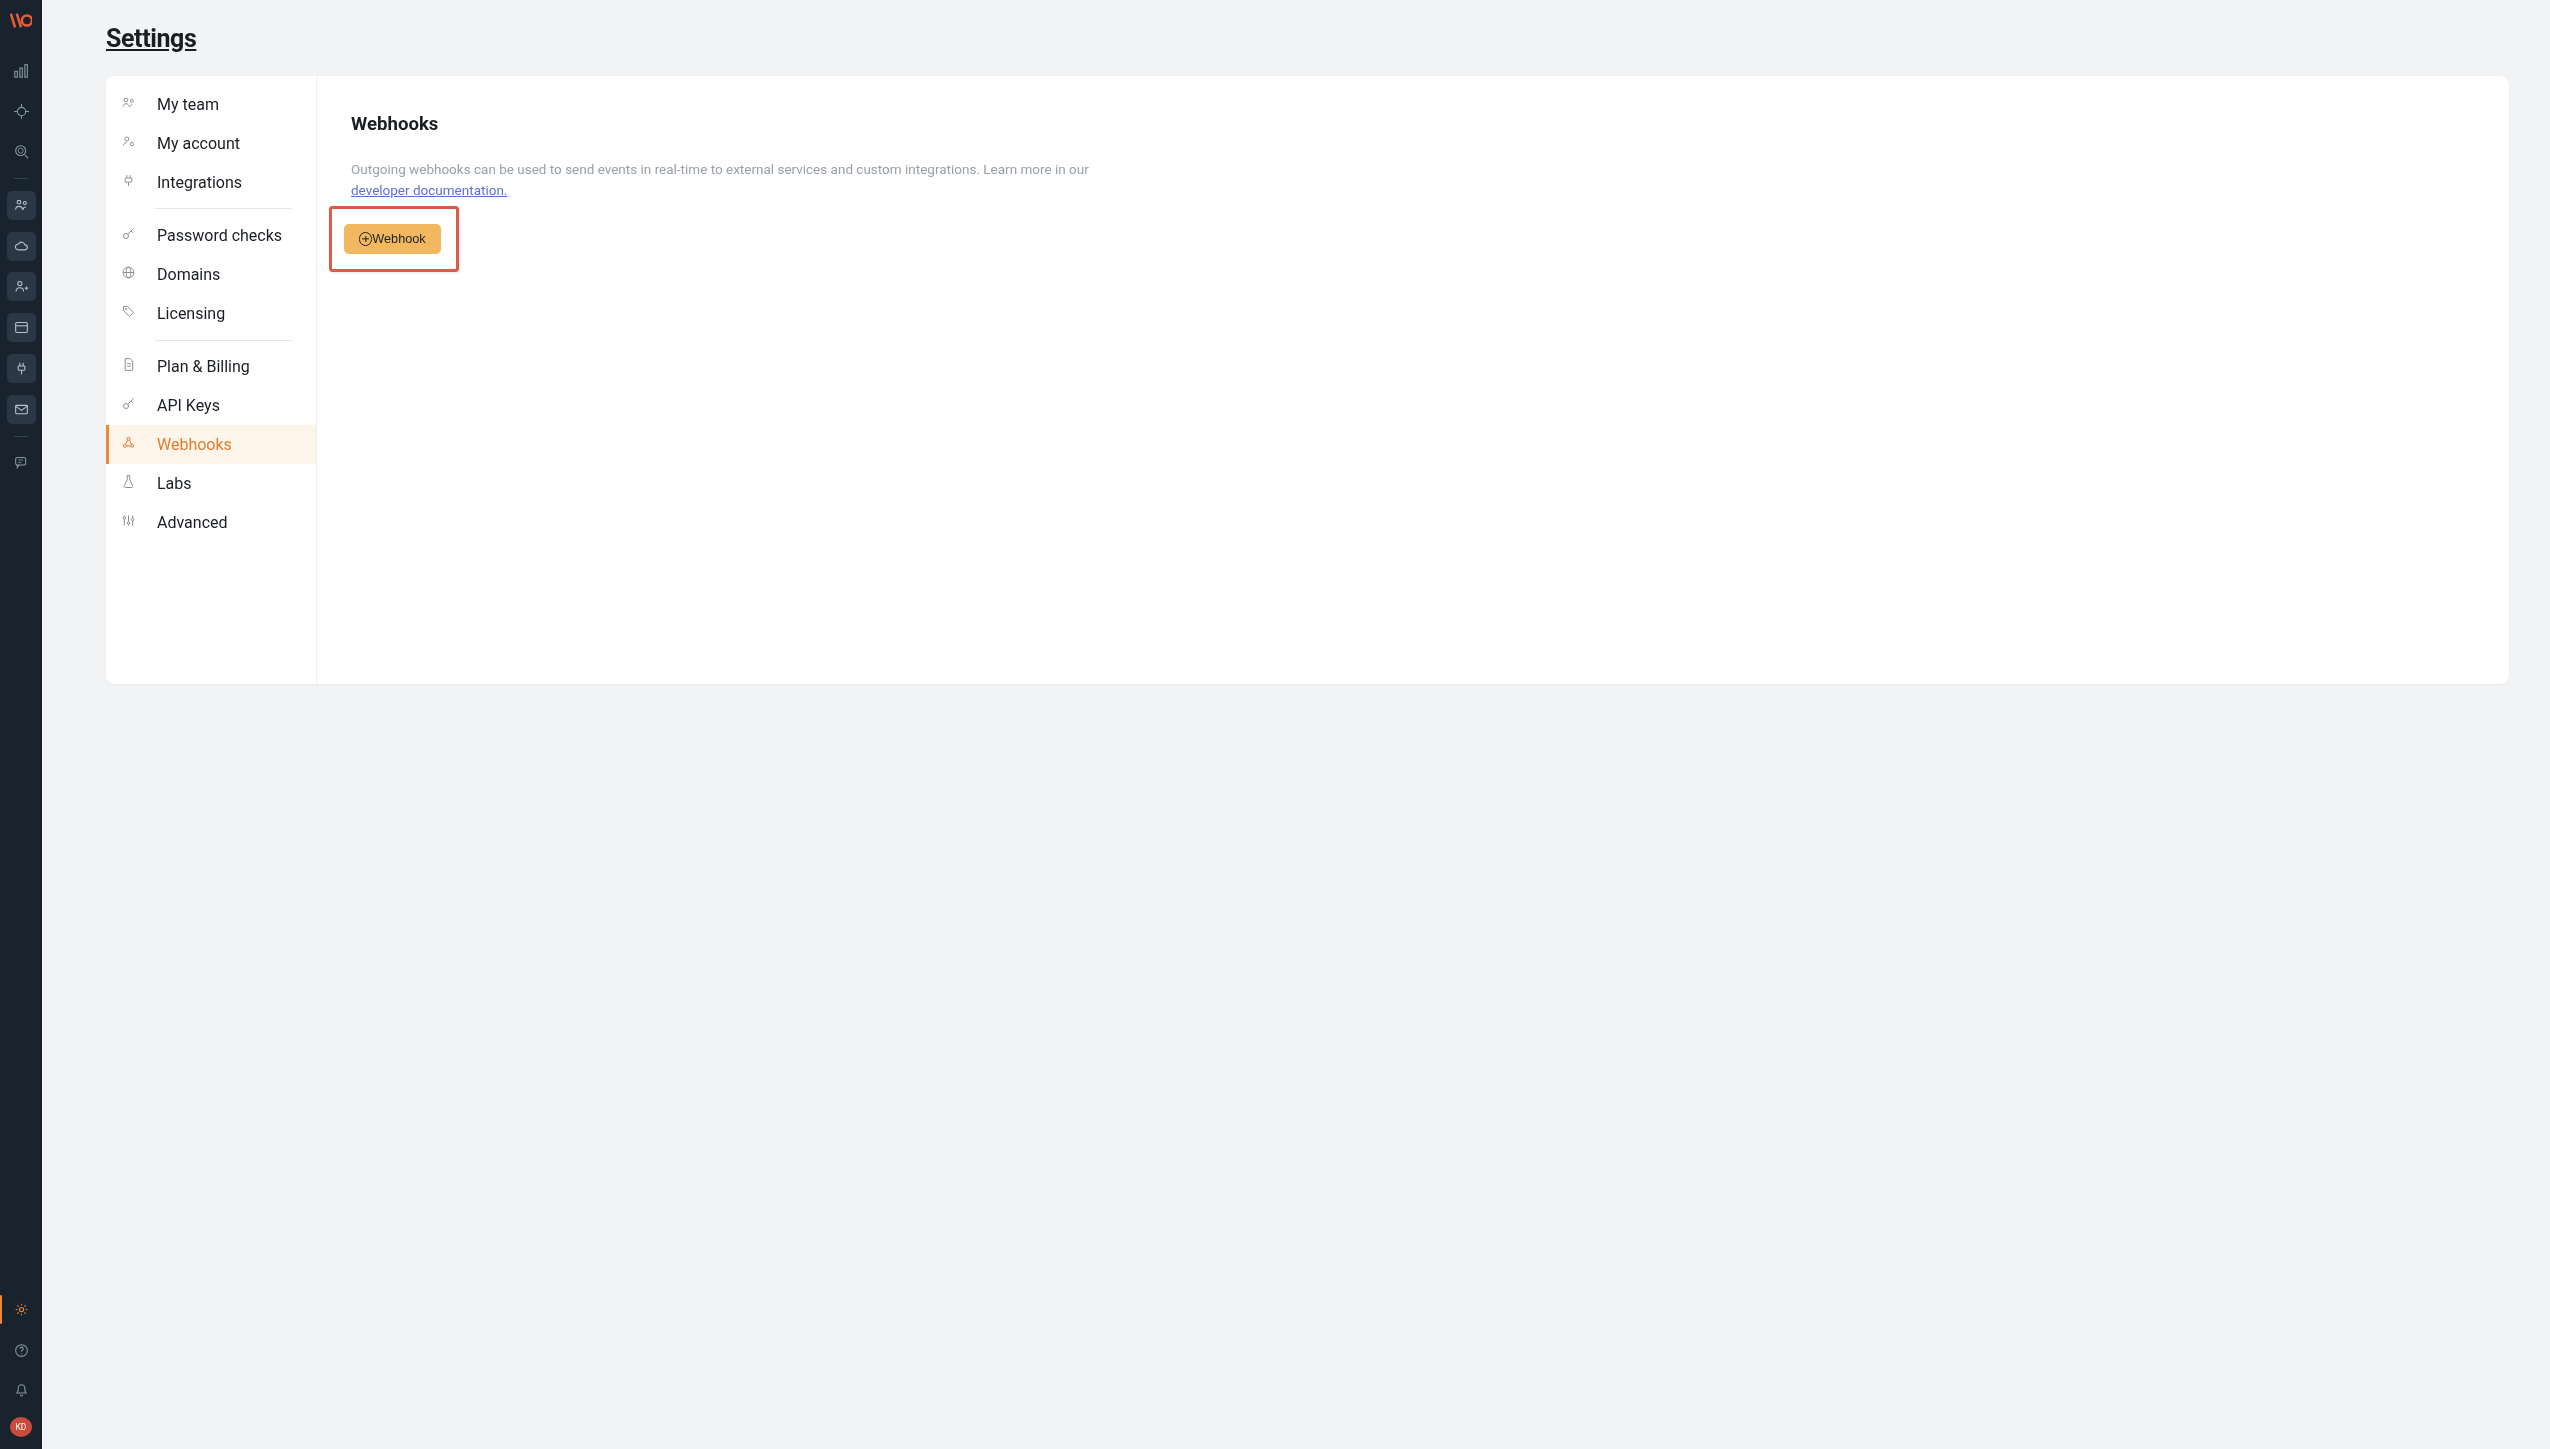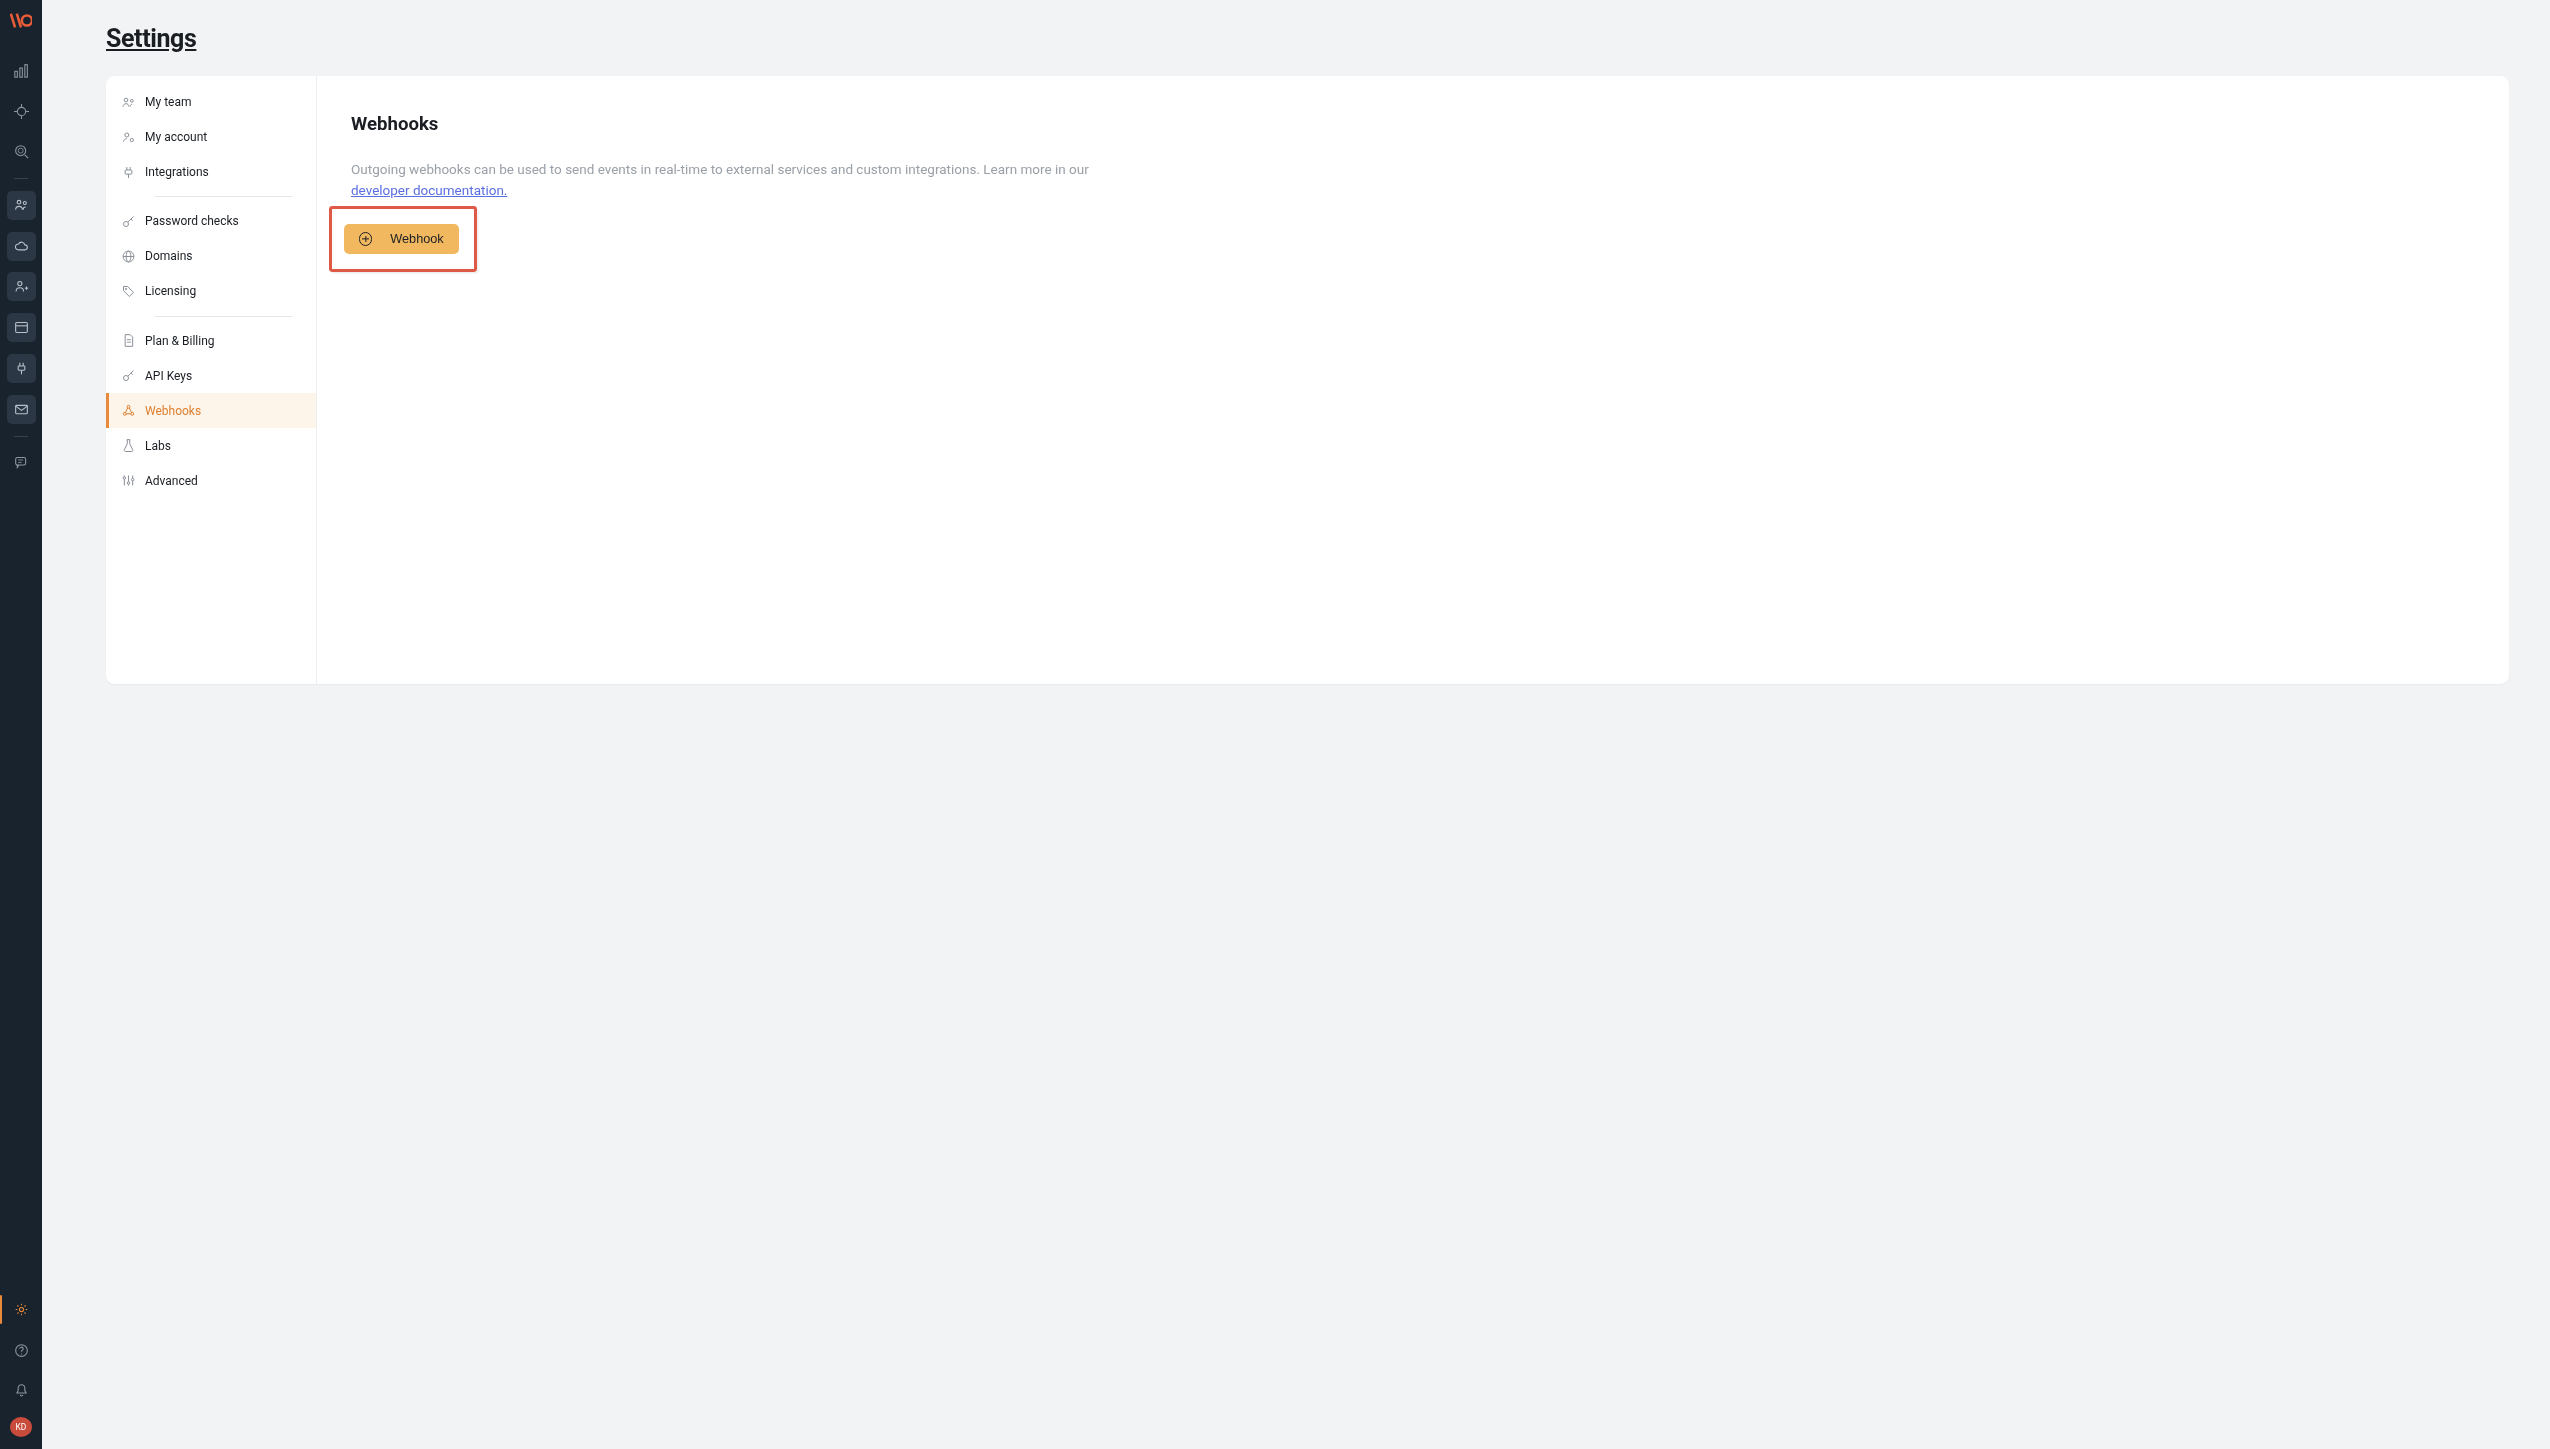--- a/index.html
+++ b/index.html
@@ -109,26 +109,26 @@
     }
 
     
     .settings-nav {
       width: 211px;
       border-right: 0.8px solid #eceef1;
       padding: 8.4px 0;
     }
     .settings-nav .nav-item {
       display: flex;
-      align-items: center;
-      gap: 9px;
+      align-items: flex-start;
+      gap: 21px;
       padding: 10px 15px;
       cursor: pointer;
       color: #1a1e23;
-      font-size: 12px;
+      font-size: 16px;
       position: relative;
     }
     .settings-nav .nav-item.active {
       background: #fdf4ea;
       color: #dd7f2e;
     }
     .settings-nav .nav-item.active::before {
       content: "";
       position: absolute;
       left: 0;
@@ -177,21 +177,21 @@
       display: inline-block;
       padding: 15px 15px 15px 11.8px;
       box-shadow: 1.7px 1.7px 0 rgba(0,0,0,.06);
       margin-left: -22px;
       margin-top: -15px;
     }
 
     .btn {
       display: inline-flex;
       align-items: center;
-      gap: 18px;
+      gap: 0;
       background: #f2b860;
       color: #1a1e23;
       font-size: 12.7px;
       font-weight: 500;
       border: none;
       border-radius: 5px;
       padding: 8.4px 15px;
       cursor: pointer;
     }
     .btn .plus-circle {

